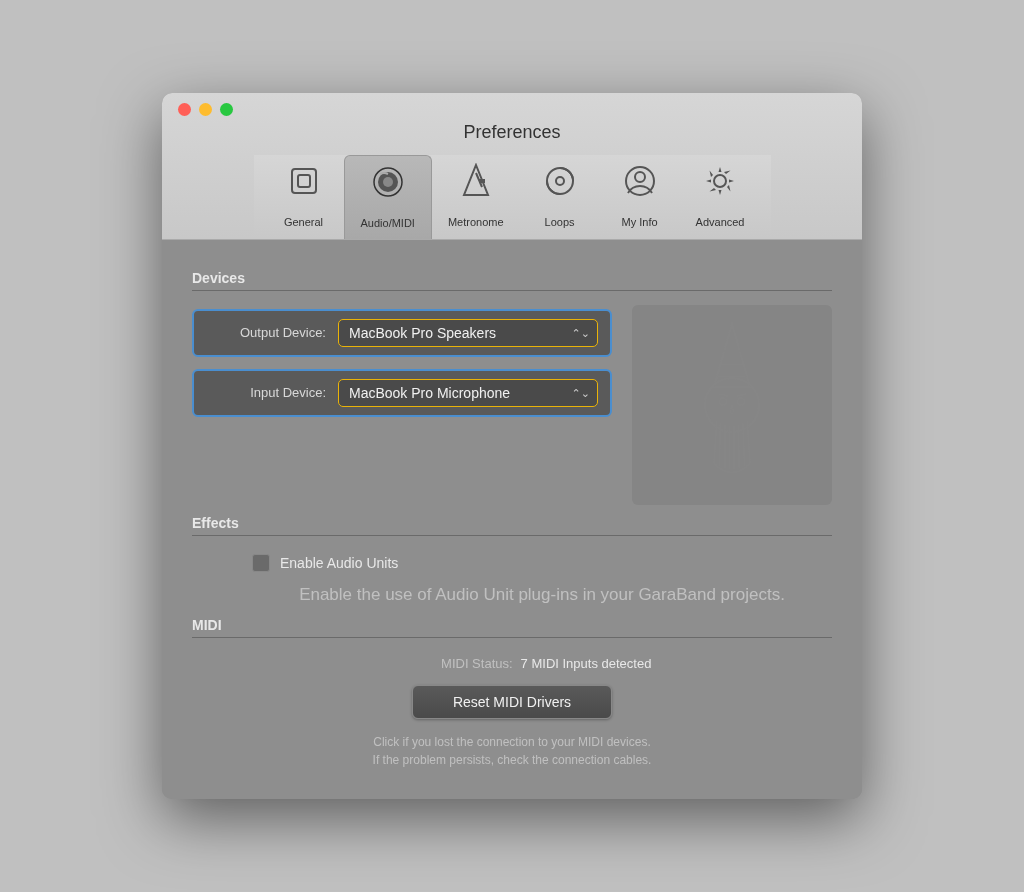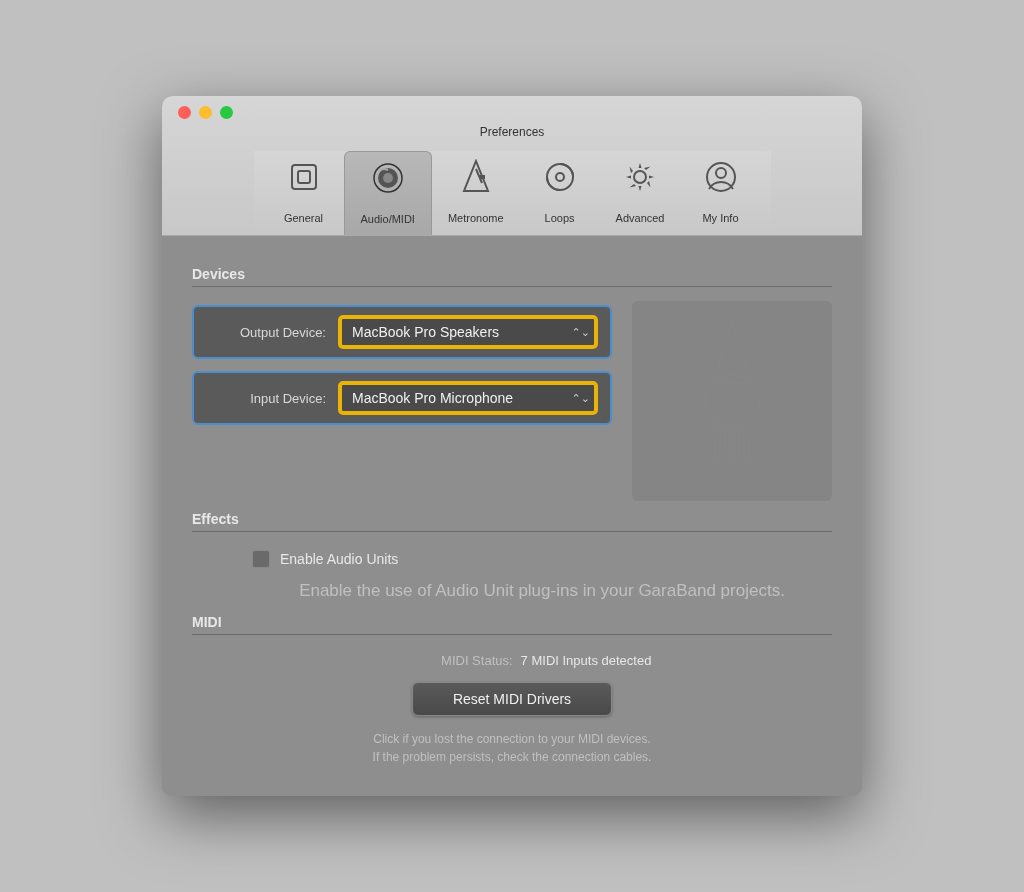--- a/index.html
+++ b/index.html
@@ -43,21 +43,21 @@
       height: 13px;
       border-radius: 50%;
       border: none;
       cursor: pointer;
     }
     .btn-close { background: #ff5f57; }
     .btn-minimize { background: #febc2e; }
     .btn-maximize { background: #28c840; }
 
     .window-title {
-      font-size: 12px;
+      font-size: 18px;
       font-weight: 500;
       color: #333;
       margin-bottom: 12px;
     }
 
     
     .toolbar {
       display: flex;
       justify-content: center;
       gap: 0;
@@ -146,21 +146,21 @@
 
     .select-wrapper {
       flex: 1;
       position: relative;
     }
 
     .select-wrapper select {
       width: 100%;
       background: #4a4a4a;
       color: #f0f0f0;
-      border: 4px solid #eab308;
+      border: 1px solid #eab308;
       border-radius: 5px;
       padding: 5px 28px 5px 10px;
       font-size: 14px;
       appearance: none;
       -webkit-appearance: none;
       cursor: pointer;
     }
 
     .select-arrow {
       position: absolute;
@@ -336,44 +336,44 @@
             <path d="M 17 4 A 13 13 0 0 1 30 17" fill="none" stroke="#555" stroke-width="2"></path>
             <path d="M 17 30 A 13 13 0 0 1 4 17" fill="none" stroke="#555" stroke-width="2"></path>
           </svg>
         </div>
         <span class="tab-label">Loops</span>
       </div>
 
       <div class="tab-item">
         <div class="tab-icon">
           <svg width="34" height="34" viewBox="0 0 34 34">
+            <circle cx="17" cy="17" r="14" fill="none" stroke="#555" stroke-width="2"></circle>
+            <circle cx="17" cy="13" r="5" fill="none" stroke="#555" stroke-width="2"></circle>
+            <path d="M 5 29 Q 9 22 17 22 Q 25 22 29 29" fill="none" stroke="#555" stroke-width="2"></path>
+          </svg>
+        </div>
+        <span class="tab-label">My Info</span>
+      </div>
+
+      <div class="tab-item">
+        <div class="tab-icon">
+          <svg width="34" height="34" viewBox="0 0 34 34">
             <circle cx="17" cy="17" r="6" fill="none" stroke="#555" stroke-width="2"></circle>
 
             <path d="M17 3 L18.5 8 L15.5 8 Z" fill="#555"></path>
             <path d="M17 31 L18.5 26 L15.5 26 Z" fill="#555"></path>
             <path d="M3 17 L8 18.5 L8 15.5 Z" fill="#555"></path>
             <path d="M31 17 L26 18.5 L26 15.5 Z" fill="#555"></path>
             <path d="M6.5 6.5 L10 11 L8 13 Z" fill="#555"></path>
             <path d="M27.5 27.5 L24 23 L26 21 Z" fill="#555"></path>
             <path d="M27.5 6.5 L23 10 L21 8 Z" fill="#555"></path>
             <path d="M6.5 27.5 L11 24 L13 26 Z" fill="#555"></path>
           </svg>
         </div>
         <span class="tab-label">Advanced</span>
-      </div>
-
-      <div class="tab-item">
-        <div class="tab-icon">
-          <svg width="34" height="34" viewBox="0 0 34 34">
-            <circle cx="17" cy="17" r="14" fill="none" stroke="#555" stroke-width="2"></circle>
-            <circle cx="17" cy="13" r="5" fill="none" stroke="#555" stroke-width="2"></circle>
-            <path d="M 5 29 Q 9 22 17 22 Q 25 22 29 29" fill="none" stroke="#555" stroke-width="2"></path>
-          </svg>
-        </div>
-        <span class="tab-label">My Info</span>
       </div>
     </div>
   </div>
 
   <div class="content">
 
     <div class="section-header">Devices</div>
     <div class="section-divider"></div>
 
     <div class="devices-area">

